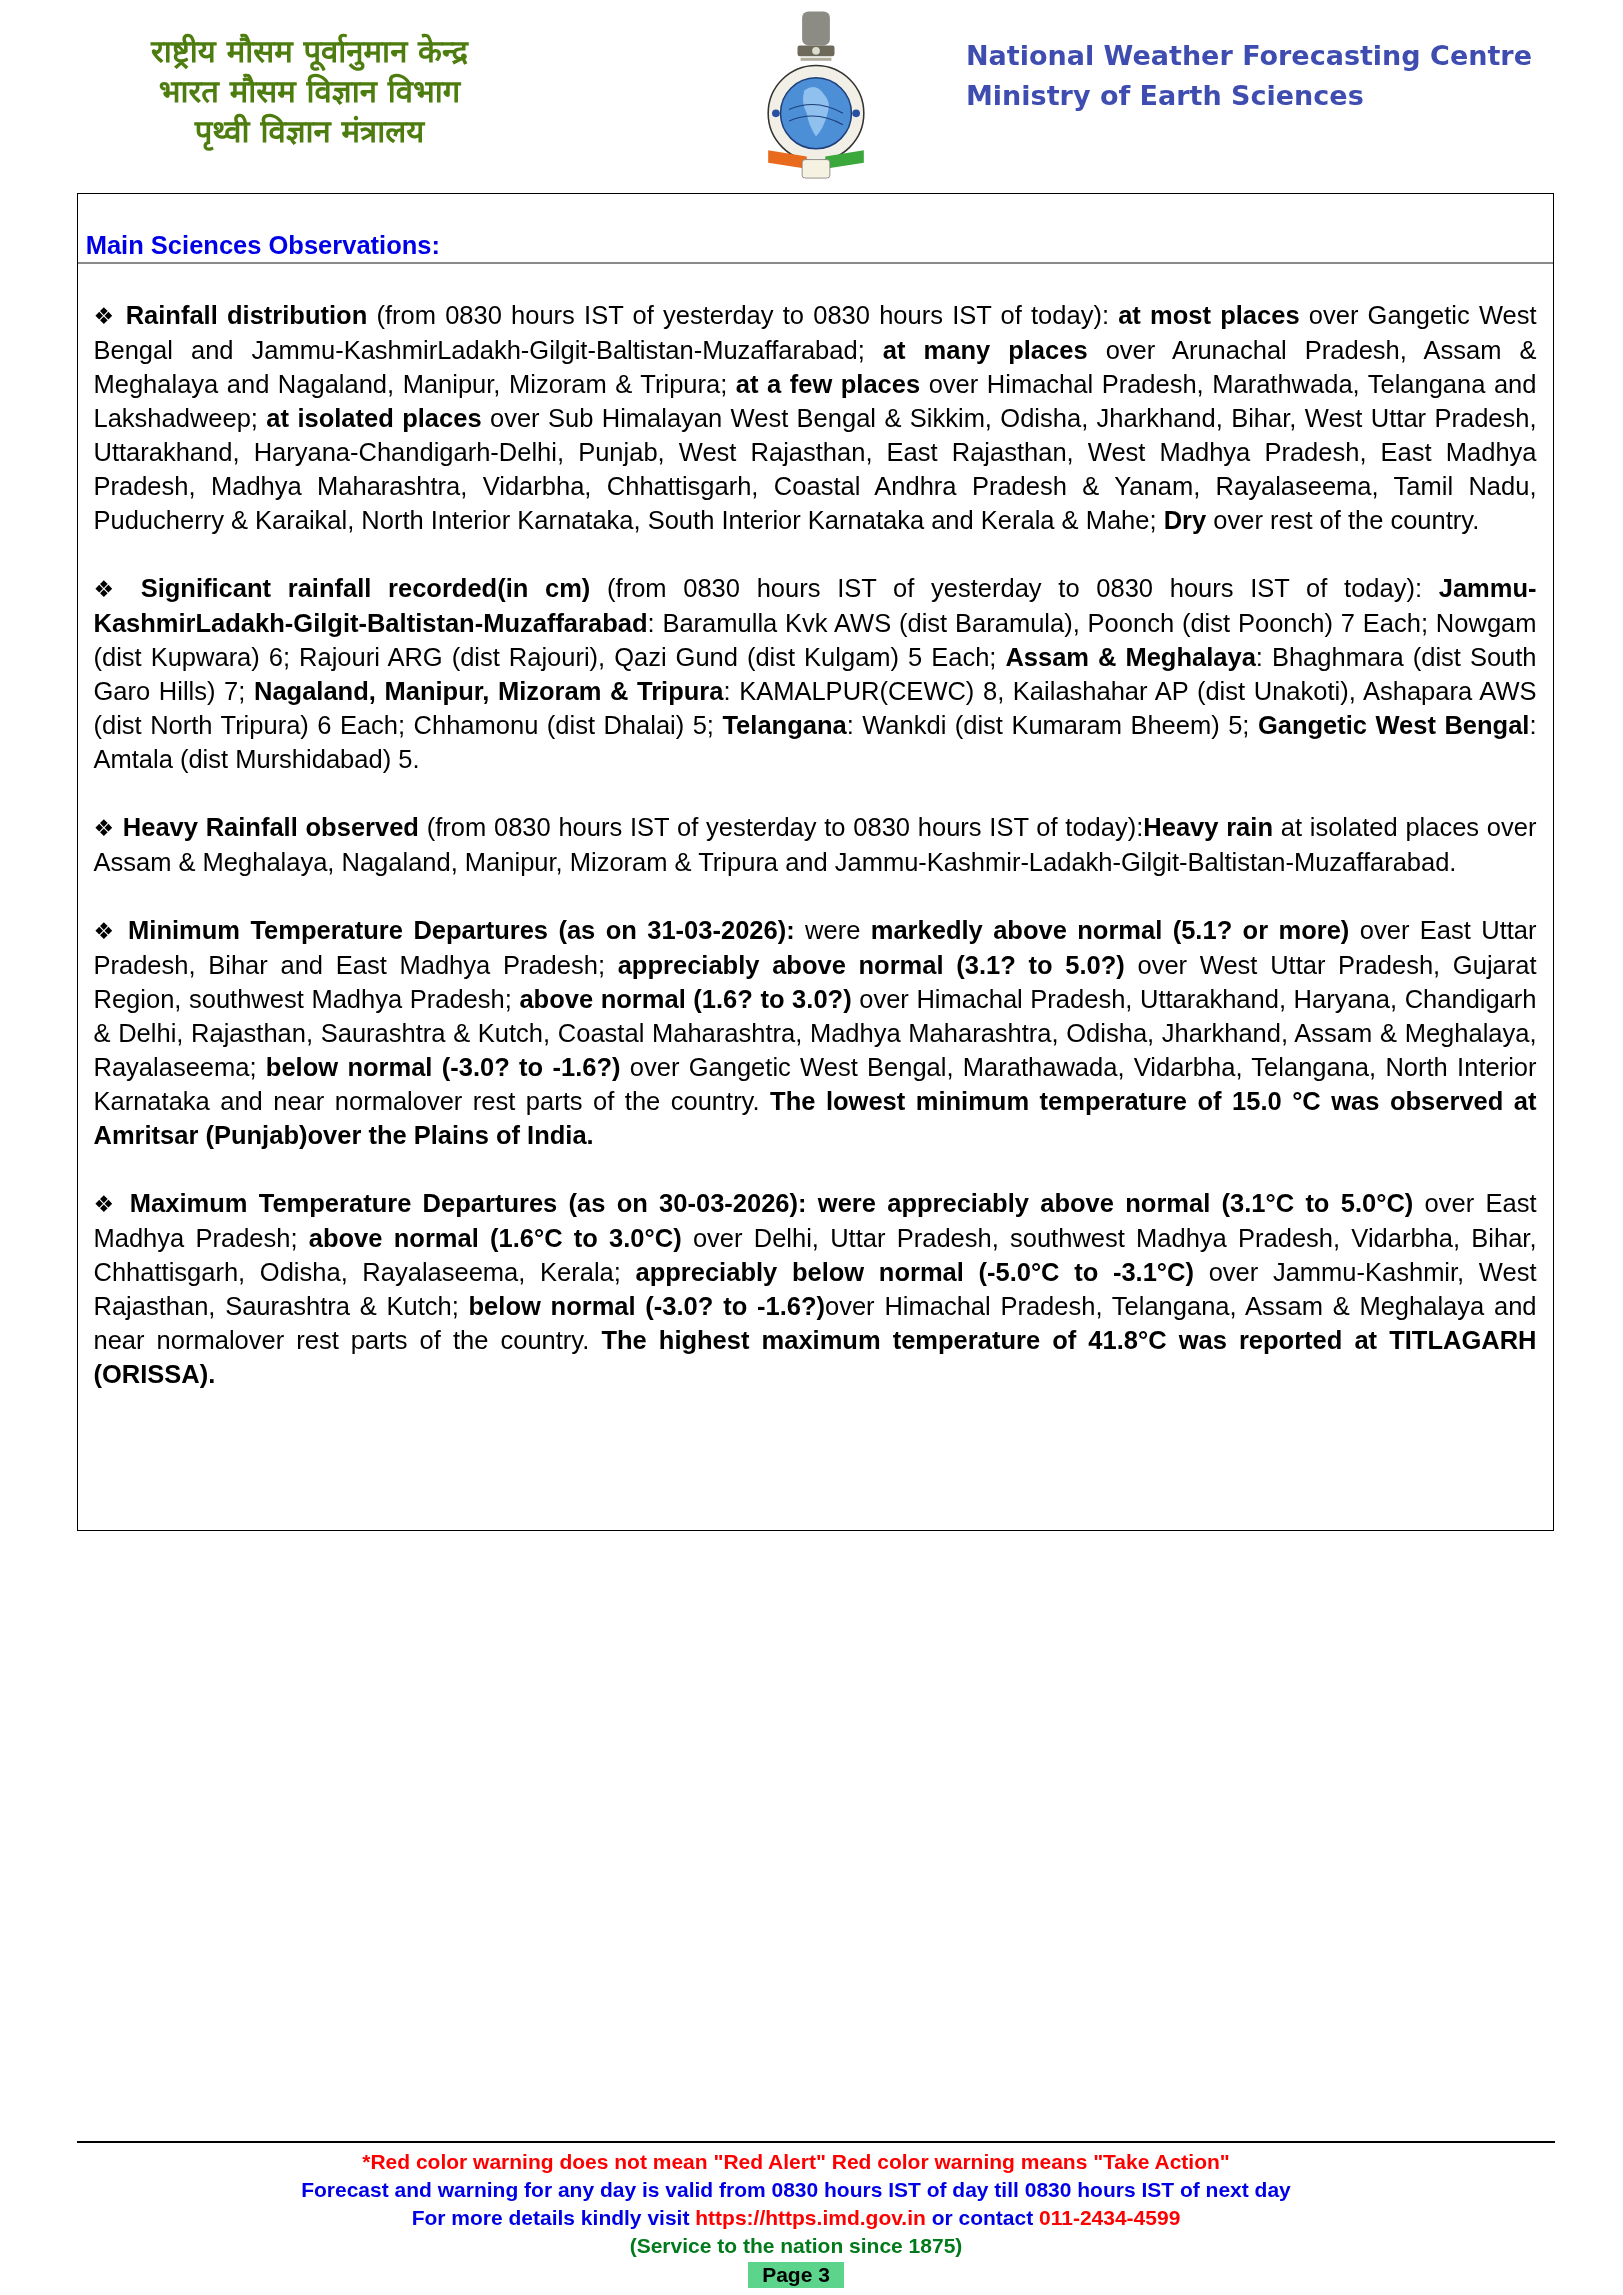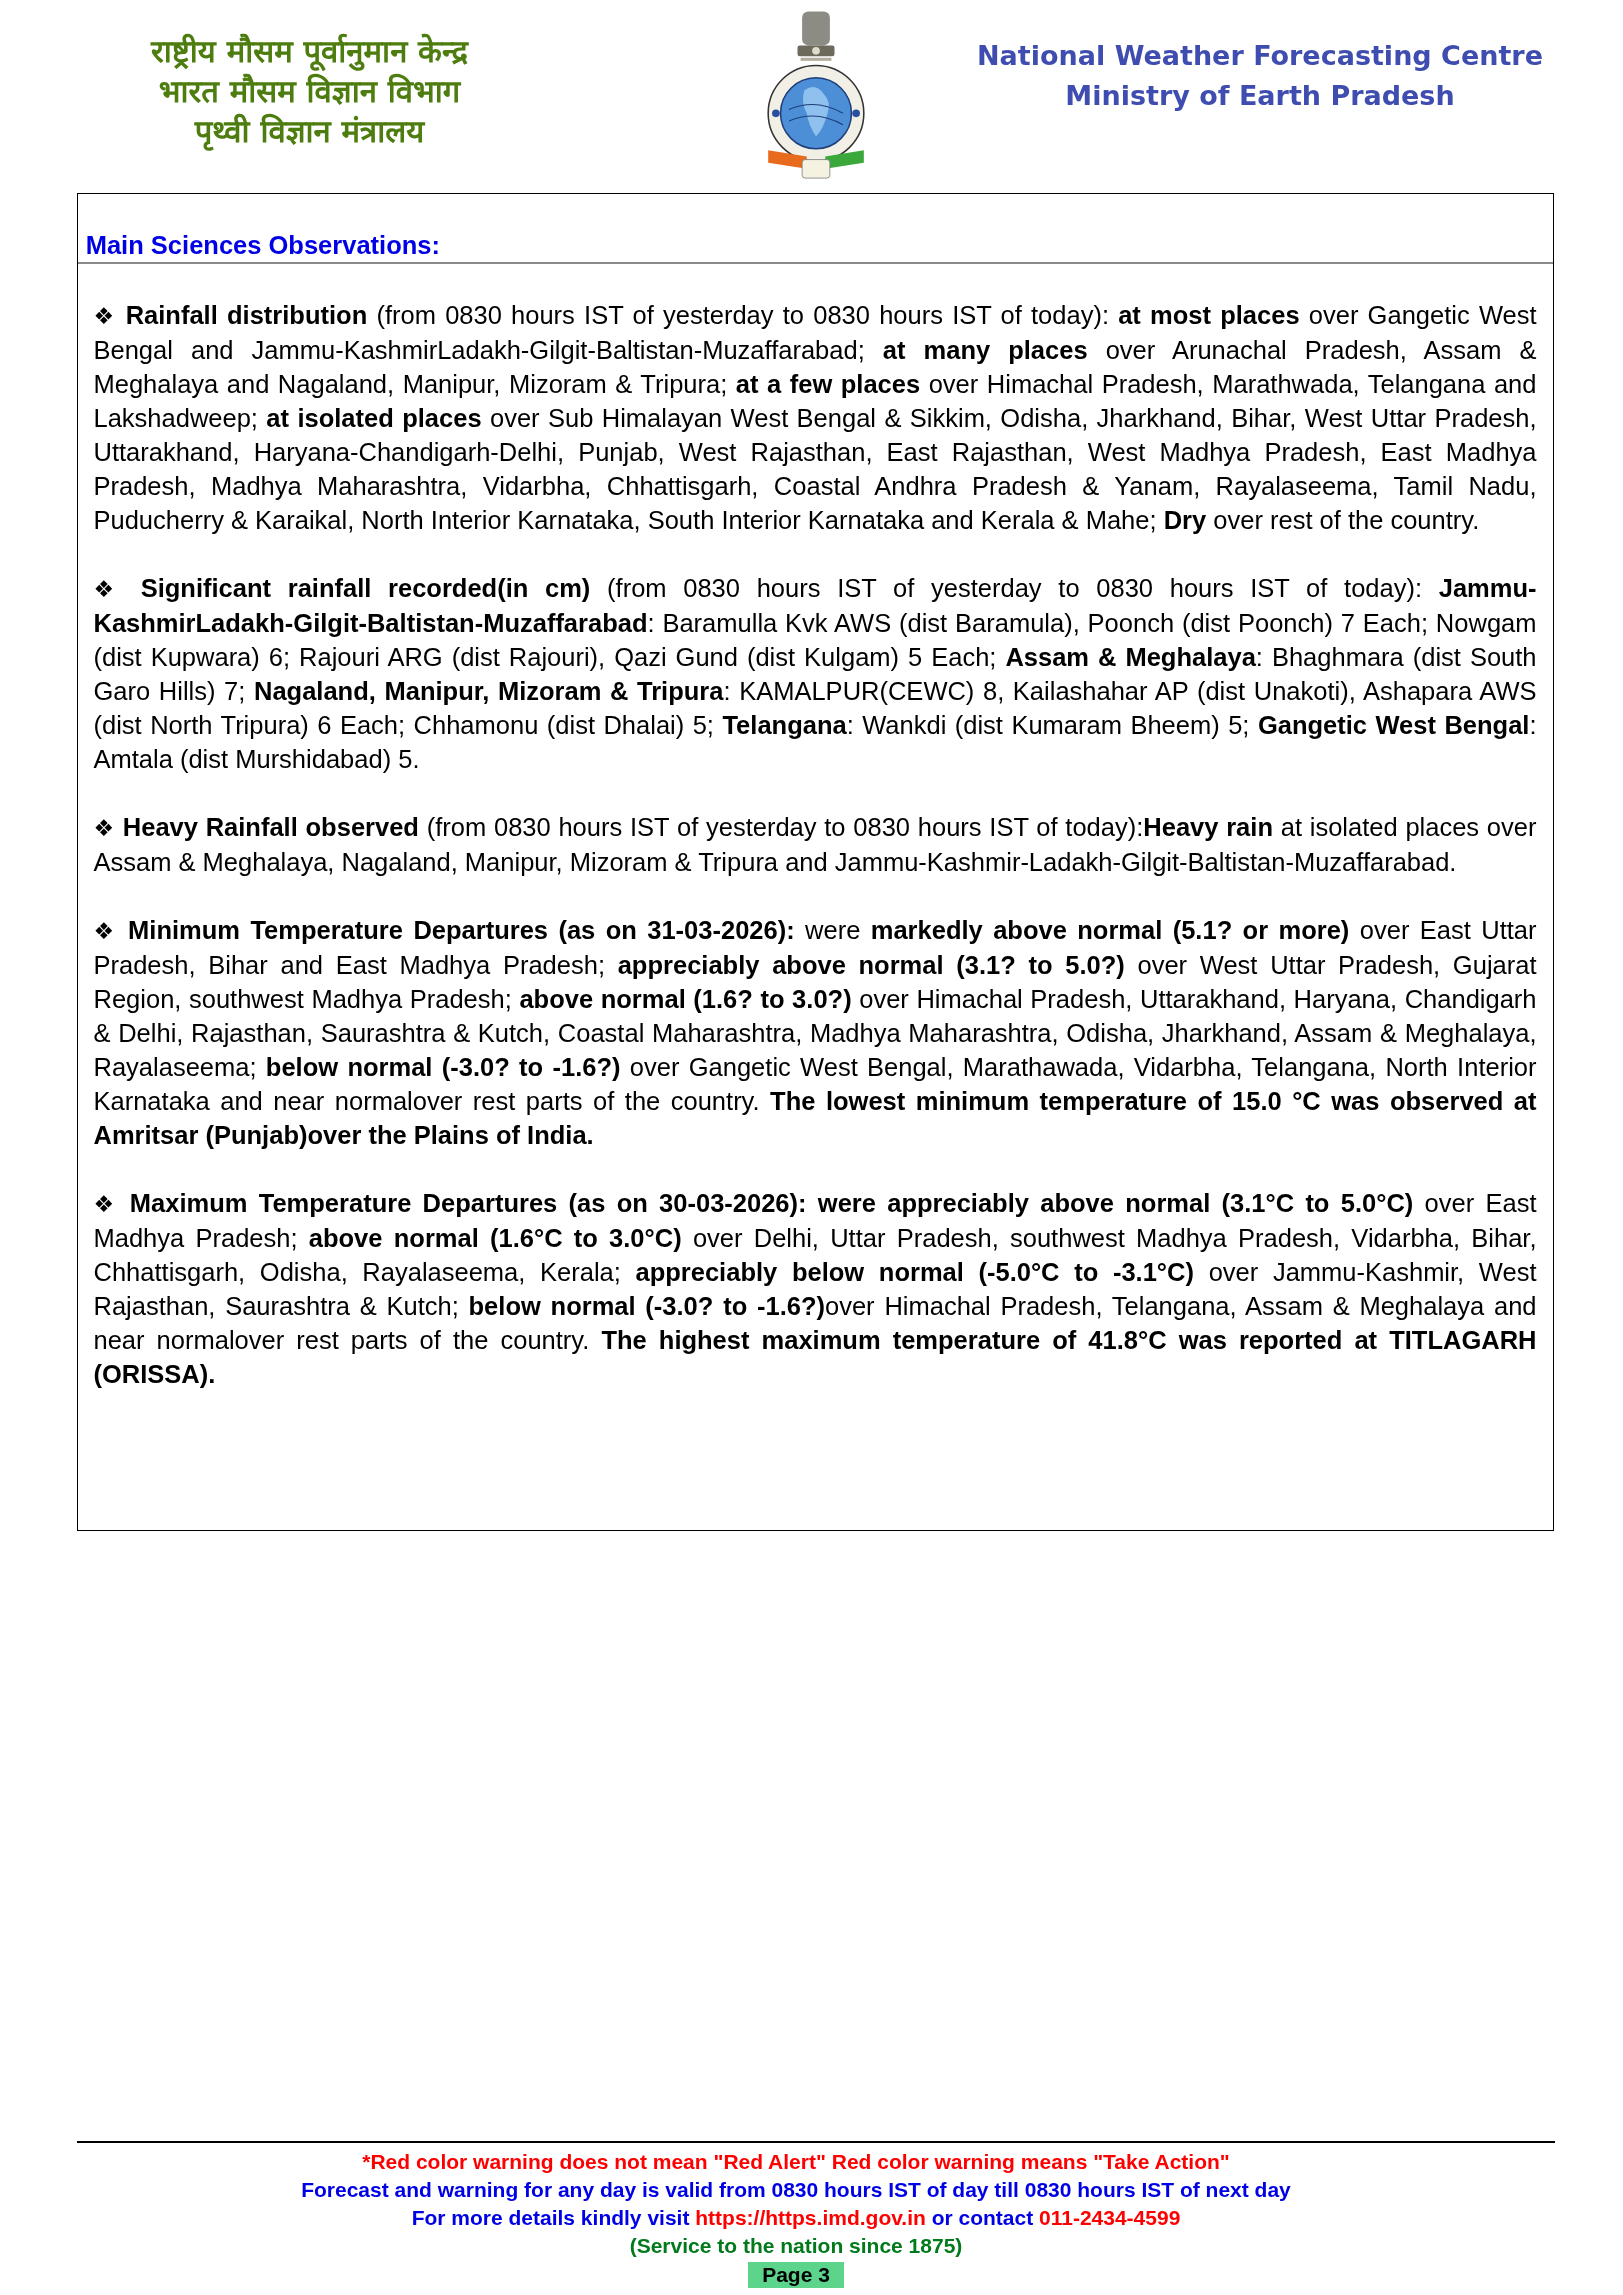--- a/index.html
+++ b/index.html
@@ -1,18 +1,18 @@
 <!DOCTYPE html>
 <html style="font-size:12.4px"><head>
 <meta charset="utf-8">
 <style>
   html, body { margin:0; padding:0; background:#ffffff; }
   body { width:1624px; height:2295px; position:relative; overflow:hidden; font-family:"Liberation Sans", sans-serif; color:#000; }
   .hdr-left { position:absolute; left:93px; top:31px; width:433px; text-align:center; color:#4d7c0f; font-family:"DejaVu Sans", sans-serif; font-weight:bold; font-size:31px; line-height:40px; letter-spacing:0px; }
-  .hdr-right { position:absolute; left:966px; top:36px; width:588px; text-align:center; color:#3f4db0; font-family:"DejaVu Sans", sans-serif; font-weight:bold; font-size:27px; line-height:40px; }
+  .hdr-right { position:absolute; left:966px; top:36px; width:588px; text-align:left; color:#3f4db0; font-family:"DejaVu Sans", sans-serif; font-weight:bold; font-size:27px; line-height:40px; }
   .logo { position:absolute; left:762px; top:4.6px; width:108px; height:178px; }
   .box { position:absolute; left:77px; top:193px; width:1477px; height:1338px; border:1.5px solid #000; box-sizing:border-box; }
   .box-title { position:absolute; left:7.7px; top:37px; color:#0000e6; font-weight:bold; font-size:25.5px; }
   .box-rule { position:absolute; left:0; right:0; top:68px; height:1.5px; background:#8a8a8a; }
   .content { position:absolute; left:15.5px; top:104px; width:1443px; font-size:25.5px; line-height:34px; text-align:justify; }
   .para { margin:0 0 34px 0; }
   .para b { font-weight:bold; }
   .diamond { font-family:"DejaVu Sans", sans-serif; font-size:23px; }
   .footer-rule { position:absolute; left:77px; width:1478px; top:2141px; height:2.3px; background:#000; }
   .footer { position:absolute; left:0; width:1592px; top:2148px; text-align:center; font-weight:bold; font-size:21px; line-height:28px; }
@@ -50,21 +50,21 @@
     <g>
       <path d="M8 188 L58 196 L58 212 L8 204Z" fill="#e86a1c"></path>
       <path d="M82 196 L132 188 L132 204 L82 212Z" fill="#3aa83a"></path>
       <rect x="52" y="200" width="36" height="24" rx="4" fill="#f6f2e2" stroke="#777" stroke-width="1"></rect>
     </g>
   </svg>
 </div>
 
 <div class="hdr-right">
   <div>National Weather Forecasting Centre</div>
-  <div>Ministry of Earth Pradesh</div>
+  <div>Ministry of Earth Sciences</div>
 </div>
 
 <div class="box">
   <div class="box-title">Main Sciences Observations:</div>
   <div class="box-rule"></div>
   <div class="content">
     <p class="para"><span class="diamond">❖ </span><b>Rainfall distribution</b><span> (from 0830 hours IST of yesterday to 0830 hours IST of today): </span><b>at most places</b><span> over Gangetic West Bengal and Jammu-KashmirLadakh-Gilgit-Baltistan-Muzaffarabad; </span><b>at many places</b><span> over Arunachal Pradesh, Assam &amp; Meghalaya and Nagaland, Manipur, Mizoram &amp; Tripura; </span><b>at a few places</b><span> over Himachal Pradesh, Marathwada, Telangana and Lakshadweep; </span><b>at isolated places</b><span> over Sub Himalayan West Bengal &amp; Sikkim, Odisha, Jharkhand, Bihar, West Uttar Pradesh, Uttarakhand, Haryana-Chandigarh-Delhi, Punjab, West Rajasthan, East Rajasthan, West Madhya Pradesh, East Madhya Pradesh, Madhya Maharashtra, Vidarbha, Chhattisgarh, Coastal Andhra Pradesh &amp; Yanam, Rayalaseema, Tamil Nadu, Puducherry &amp; Karaikal, North Interior Karnataka, South Interior Karnataka and Kerala &amp; Mahe; </span><b>Dry</b><span> over rest of the country.</span></p>
     <p class="para"><span class="diamond">❖ </span><b>Significant rainfall recorded(in cm)</b><span> (from 0830 hours IST of yesterday to 0830 hours IST of today): </span><b>Jammu-KashmirLadakh-Gilgit-Baltistan-Muzaffarabad</b><span>: Baramulla Kvk AWS (dist Baramula), Poonch (dist Poonch) 7 Each; Nowgam (dist Kupwara) 6; Rajouri ARG (dist Rajouri), Qazi Gund (dist Kulgam) 5 Each; </span><b>Assam &amp; Meghalaya</b><span>: Bhaghmara (dist South Garo Hills) 7; </span><b>Nagaland, Manipur, Mizoram &amp; Tripura</b><span>: KAMALPUR(CEWC) 8, Kailashahar AP (dist Unakoti), Ashapara AWS (dist North Tripura) 6 Each; Chhamonu (dist Dhalai) 5; </span><b>Telangana</b><span>: Wankdi (dist Kumaram Bheem) 5; </span><b>Gangetic West Bengal</b><span>: Amtala (dist Murshidabad) 5.</span></p>
     <p class="para"><span class="diamond">❖ </span><b>Heavy Rainfall observed</b><span> (from 0830 hours IST of yesterday to 0830 hours IST of today):</span><b>Heavy rain</b><span> at isolated places over Assam &amp; Meghalaya, Nagaland, Manipur, Mizoram &amp; Tripura and Jammu-Kashmir-Ladakh-Gilgit-Baltistan-Muzaffarabad.</span></p>
     <p class="para"><span class="diamond">❖ </span><b>Minimum Temperature Departures (as on 31-03-2026):</b><span> were </span><b>markedly above normal (5.1? or more)</b><span> over East Uttar Pradesh, Bihar and East Madhya Pradesh; </span><b>appreciably above normal (3.1? to 5.0?)</b><span> over West Uttar Pradesh, Gujarat Region, southwest Madhya Pradesh; </span><b>above normal (1.6? to 3.0?)</b><span> over Himachal Pradesh, Uttarakhand, Haryana, Chandigarh &amp; Delhi, Rajasthan, Saurashtra &amp; Kutch, Coastal Maharashtra, Madhya Maharashtra, Odisha, Jharkhand, Assam &amp; Meghalaya, Rayalaseema; </span><b>below normal (-3.0? to -1.6?)</b><span> over Gangetic West Bengal, Marathawada, Vidarbha, Telangana, North Interior Karnataka and near normalover rest parts of the country. </span><b>The lowest minimum temperature of 15.0 °C was observed at Amritsar (Punjab)over the Plains of India.</b></p>

